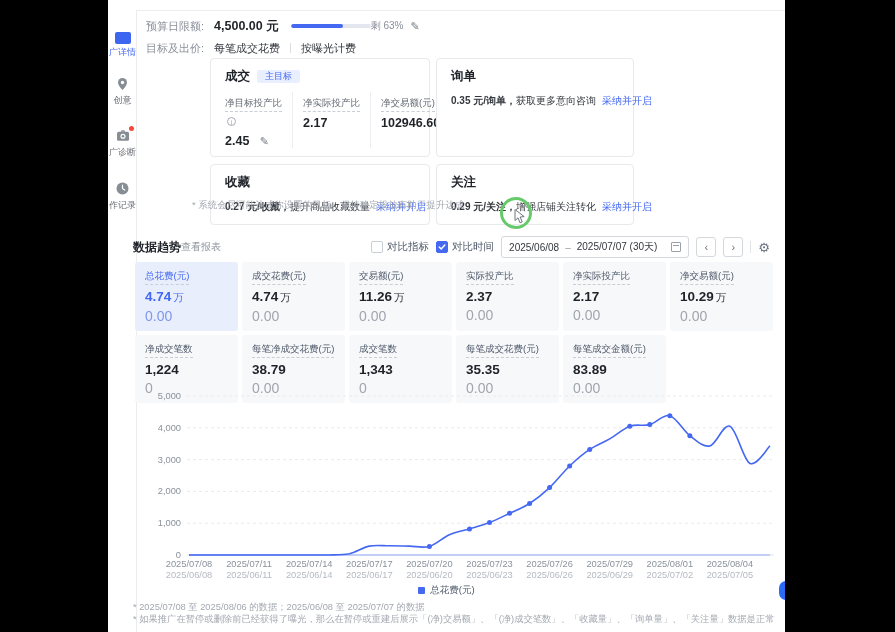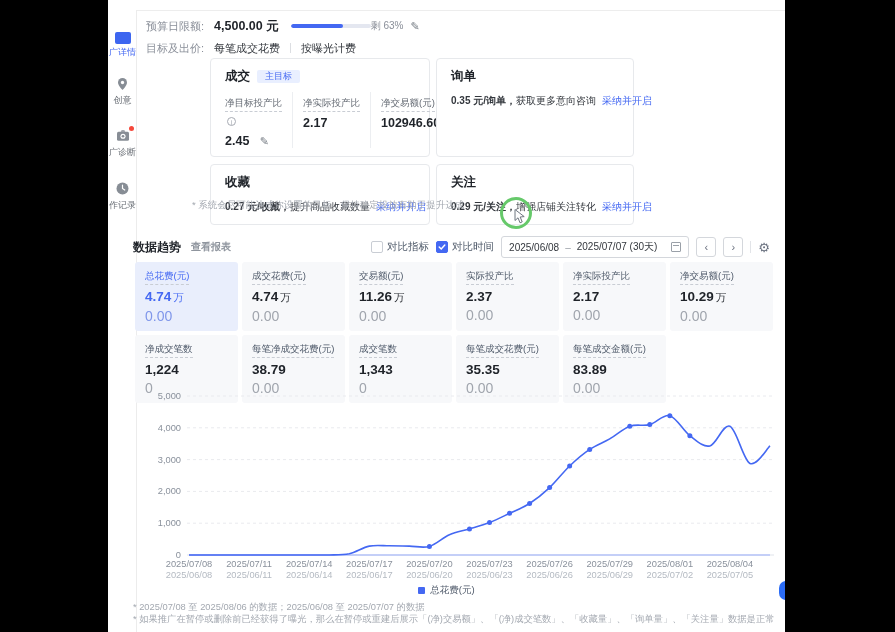--- a/index.html
+++ b/index.html
@@ -49,21 +49,21 @@
   .adopt{color:#4468f2;margin-left:6px;cursor:pointer;}
   .cards-note{position:absolute;left:84px;top:199px;font-size:9.5px;color:#a3a8b0;}
 
   
   .click-ring{position:absolute;left:392px;top:197px;width:32px;height:32px;border:3px solid #66c96a;border-radius:50%;z-index:2;}
   .click-ring svg{position:absolute;left:11px;top:9px;}
 
   
   .trend-head{position:absolute;left:25px;top:236px;width:637px;display:flex;align-items:center;}
   .trend-title{font-size:12px;font-weight:bold;color:#1f2329;}
-  .report-link{font-size:10px;color:#8f959e;margin-left:10px;cursor:pointer;font-weight:bold;}
+  .report-link{font-size:10px;color:#8f959e;margin-left:0;cursor:pointer;}
   .trend-controls{margin-left:auto;display:flex;align-items:center;gap:7px;font-size:10.5px;color:#4e5969;padding-left:12px;}
   .cb{width:12px;height:12px;border:1px solid #c9cdd4;border-radius:2px;background:#fff;display:inline-flex;align-items:center;justify-content:center;cursor:pointer;}
   .cb.checked{background:#4468f2;border-color:#4468f2;}
   .cb-lab{margin-left:-3px;}
   .date-input{display:flex;align-items:center;border:1px solid #d4d7dc;border-radius:3px;height:22px;padding:0 7px;gap:6px;font-size:10px;color:#33373d;cursor:pointer;}
   .cal-ic{width:10px;height:10px;border:1px solid #9aa0a8;border-radius:1px;position:relative;margin-left:8px;}
   .cal-ic:before{content:"";position:absolute;left:1px;right:1px;top:2px;border-top:1px solid #9aa0a8;}
   .navbtn{width:20px;height:20px;border:1px solid #d4d7dc;border-radius:3px;background:#fff;display:inline-flex;align-items:center;justify-content:center;font-size:11px;color:#6b7280;cursor:pointer;padding:0;}
   .ctrl-sep{width:1px;height:12px;background:#e2e4e8;}
   .gear{font-size:13px;color:#6b7280;cursor:pointer;}

